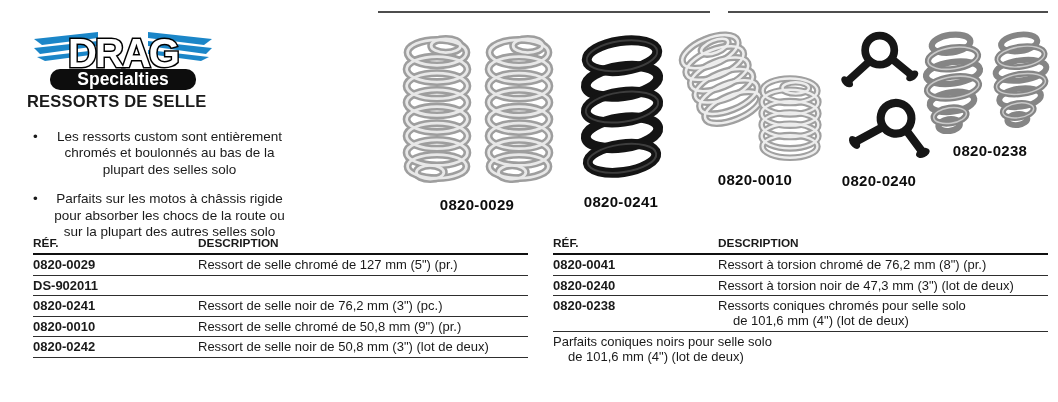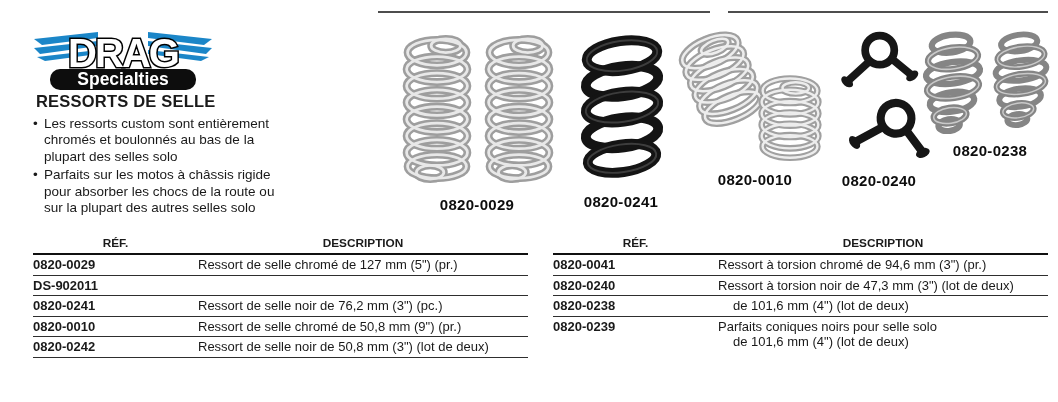--- a/index.html
+++ b/index.html
@@ -12,35 +12,35 @@
 
   
   .topline{position:absolute;top:11px;height:2px;background:#4d4d4d;}
   #topline-left{left:378px;width:332px;}
   #topline-right{left:728px;width:320px;}
 
   
   #logo{left:34px;top:24px;width:178px;height:68px;}
 
   
-  #page-title{left:36px;top:92px;font-size:16.5px;font-weight:700;letter-spacing:.2px;}
+  #page-title{left:27px;top:92px;font-size:16.5px;font-weight:700;letter-spacing:.2px;}
   #bullets{left:33px;top:116px;width:262px;font-size:13.5px;line-height:1.22;}
-  #bullets .bullet{position:relative;padding-left:11px;margin:0 0 2px 0;}
+  #bullets .bullet{position:relative;padding-left:11px;margin:13px 0 2px 0;text-align:center;}
   #bullets .bullet::before{content:"•";position:absolute;left:0;top:0;}
 
   
   .part-label{position:absolute;width:140px;text-align:center;
     font-size:15px;font-weight:700;letter-spacing:.3px;color:#0d0d0d;}
 
   
   .ptable{position:absolute;top:233px;width:495px;font-size:13px;}
   #table-left{left:33px;}
   #table-right{left:553px;}
   .trow{display:flex;border-bottom:1.6px solid #2e2e2e;padding:2px 0 2.5px;}
-  .trow.thead{border-bottom:2.6px solid #101010;font-size:11.8px;font-weight:700;padding:3px 0;text-align:center;}
+  .trow.thead{border-bottom:2.6px solid #101010;font-size:11.8px;font-weight:700;padding:3px 0;}
   .tref{width:165px;flex:none;font-weight:700;}
   .tdesc{flex:1;}
   .desc2{display:block;padding-left:15px;}
   .desc2:empty{display:none;}
   .trow.no-border{border-bottom:none;}
 
   svg{display:block;}
 </style>
 </head>
 <body>
@@ -230,27 +230,26 @@
   </div>
 </div>
 
 <div class="ptable" id="table-right">
   <div class="trow thead">
     <span class="tref">RÉF.</span>
     <span class="tdesc">DESCRIPTION</span>
   </div>
   <div class="trow">
     <span class="tref">0820-0041</span>
-    <span class="tdesc">Ressort à torsion chromé de 94,6 mm (3") (pr.)</span>
+    <span class="tdesc">Ressort à torsion chromé de 76,2 mm (8") (pr.)</span>
   </div>
   <div class="trow">
     <span class="tref">0820-0240</span>
     <span class="tdesc">Ressort à torsion noir de 47,3 mm (3") (lot de deux)</span>
   </div>
   <div class="trow">
     <span class="tref">0820-0238</span>
-    <span class="tdesc"><span class="desc2">de 101,6 mm (4") (lot de deux)</span></span>
+    <span class="tdesc"><span>Ressorts coniques chromés pour selle solo</span><span class="desc2">de 101,6 mm (4") (lot de deux)</span></span>
   </div>
   <div class="trow no-border">
-    <span class="tref">0820-0239</span>
     <span class="tdesc"><span>Parfaits coniques noirs pour selle solo</span><span class="desc2">de 101,6 mm (4") (lot de deux)</span></span>
   </div>
 </div>
 
 </body></html>

